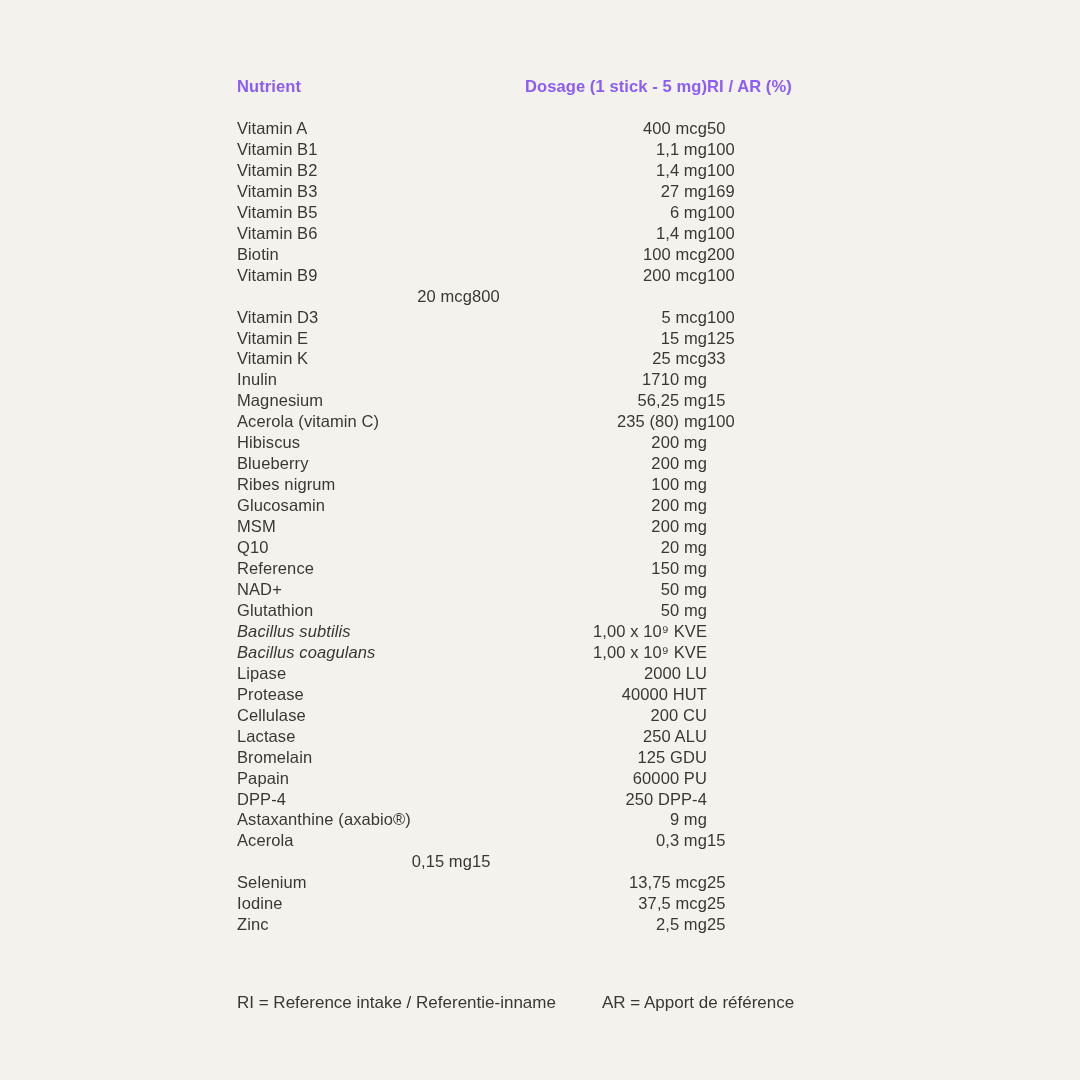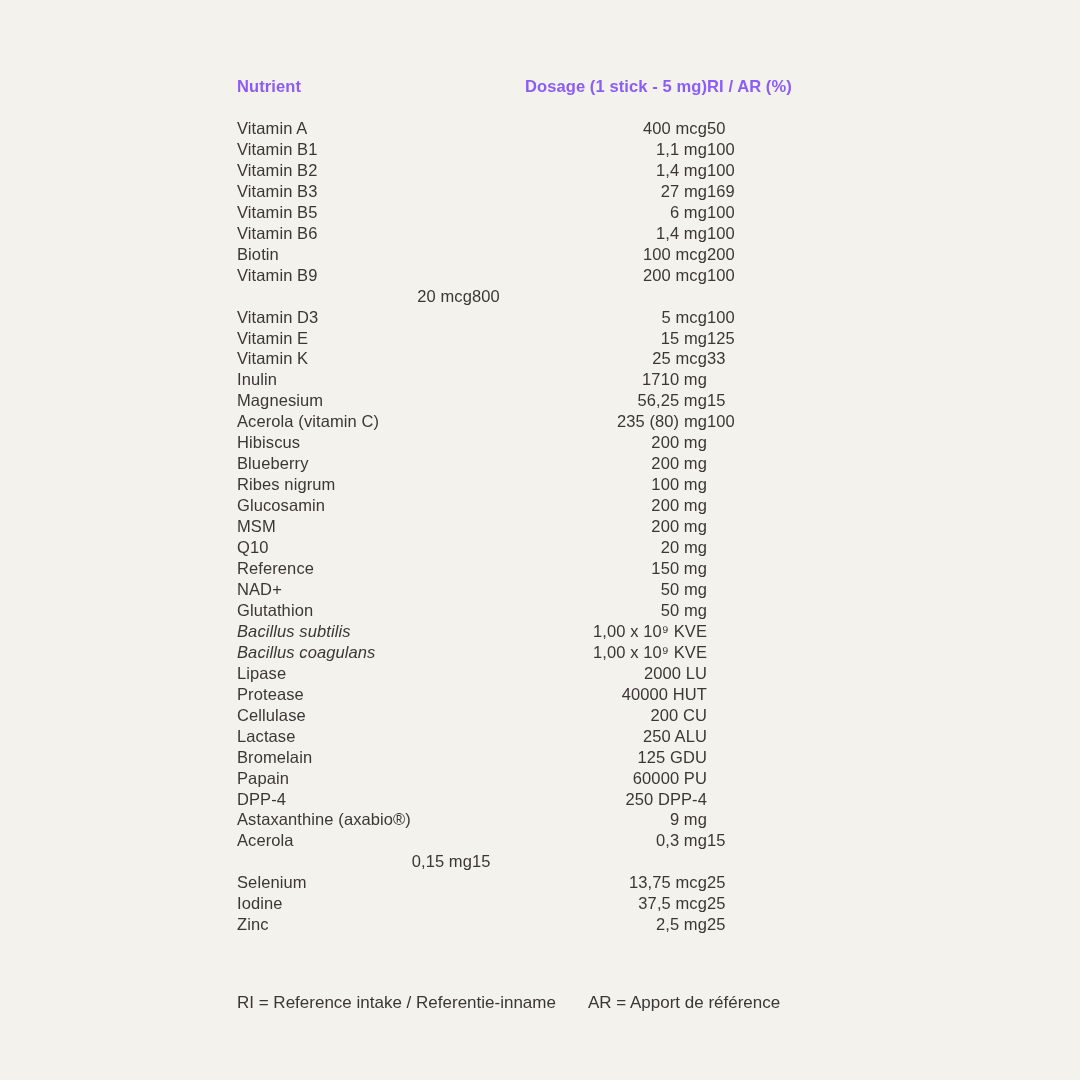--- a/index.html
+++ b/index.html
@@ -32,21 +32,21 @@
   .col-nutrient { width: 235px; flex: 0 0 235px; }
   .col-dosage   { width: 235px; flex: 0 0 235px; text-align: right; }
   .col-ri       { width: 120px; flex: 0 0 120px; }
   .row.italic .col-nutrient { font-style: italic; }
   .legend {
     position: absolute;
     left: 237px; top: 992px;
     font-size: 17px;
     line-height: 21px;
     display: flex;
-    gap: 32px;
+    gap: 46px;
     white-space: nowrap;
   }
 </style>
 </head>
 <body style="background: rgb(244, 242, 237);">
 
 <div class="page" style="background: rgb(244, 242, 237);">
 
   <div class="table" style="color: rgb(58, 56, 52);">
 

